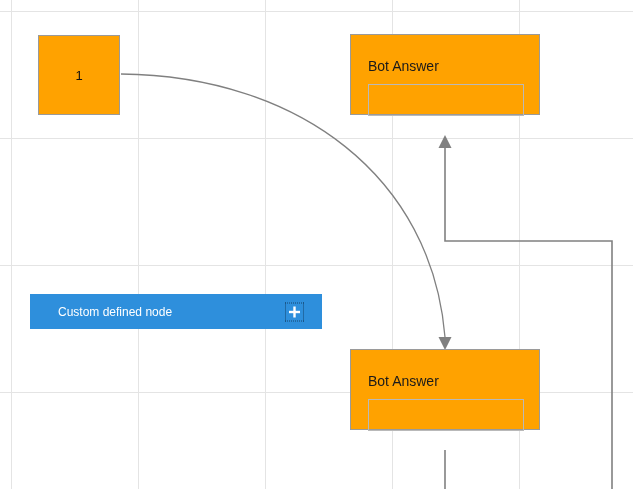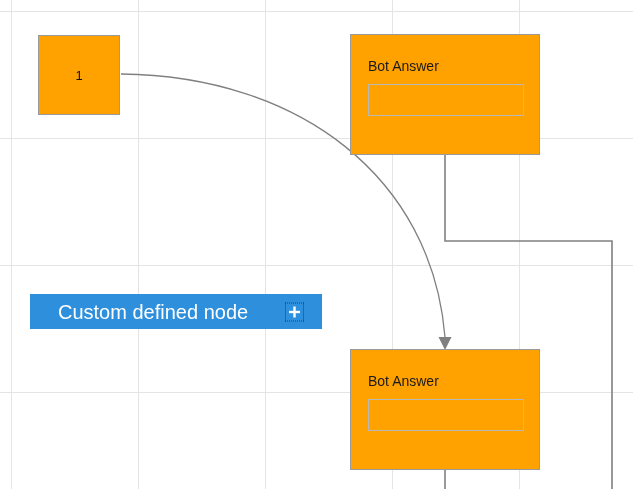--- a/index.html
+++ b/index.html
@@ -59,21 +59,21 @@
     left: 0; right: 0;
     top: 50%;
     transform: translateY(-50%);
     text-align: center;
     font-size: 13px;
     color: #111111;
     line-height: 1;
   }
   .node-bot {
     width: 190px;
-    height: 121px;
+    height: 81px;
   }
   .node-bot.top    { left: 350px; top: 34px; }
   .node-bot.bottom { left: 350px; top: 349px; }
   .node-bot .node-title {
     position: absolute;
     left: 17px;
     top: 24px;
     font-size: 14px;
     color: #1a1a1a;
     line-height: 1;
@@ -99,21 +99,21 @@
     height: 35px;
     background: #2e8fdc;
     box-sizing: border-box;
   }
   .custom-bar .custom-label {
     position: absolute;
     left: 28px;
     top: 50%;
     transform: translateY(-50%);
     color: #ffffff;
-    font-size: 20px;
+    font-size: 12px;
     line-height: 1;
     white-space: nowrap;
   }
   .custom-bar .add-icon {
     position: absolute;
     right: 18px;
     top: 50%;
     transform: translateY(-50%);
     width: 19px;
     height: 19px;

